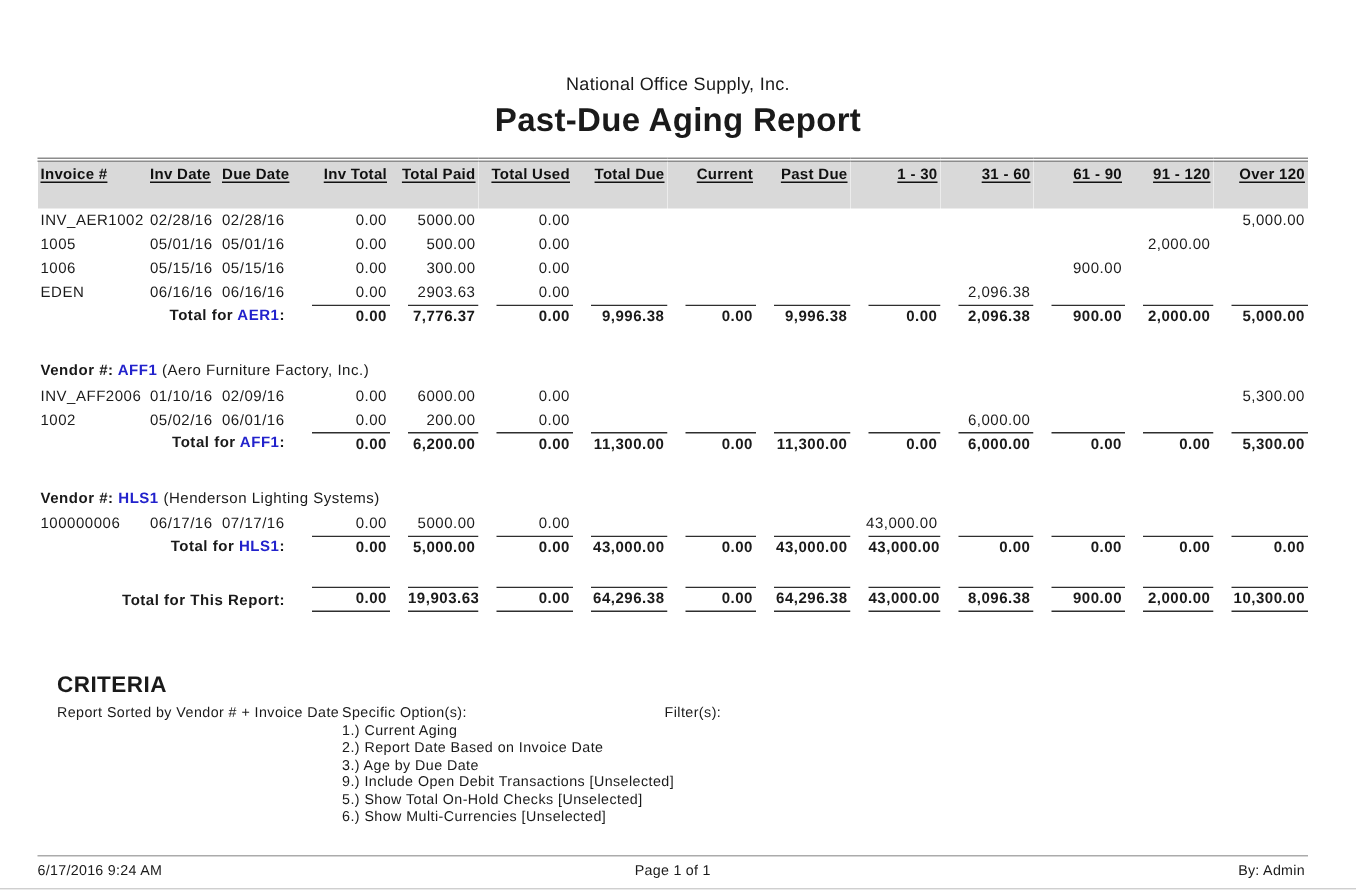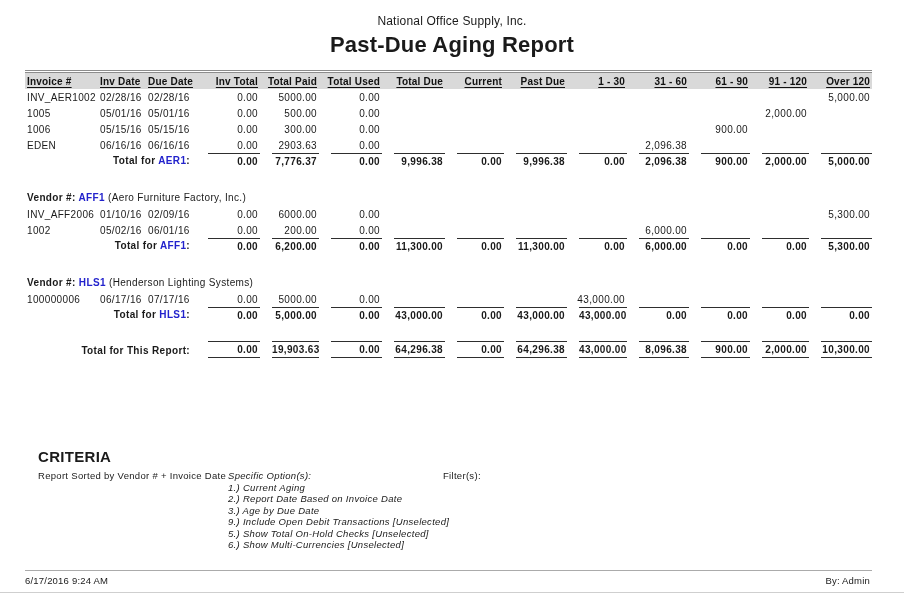--- a/index.html
+++ b/index.html
@@ -2,32 +2,32 @@
 <html style="--code-blue: #2222cc;"><head>
 <meta charset="utf-8">
 <style>
   * { margin:0; padding:0; box-sizing:border-box; }
   html,body { background:#e9e9e9; }
   .page {
     position:relative; width:904px; height:593px; background:#ffffff;
     font-family:"Liberation Sans", sans-serif; color:#1a1a1a; overflow:hidden;
     border-bottom:1px solid #cfcfcf;
   }
-  .report-header { padding-top:14px; text-align:center; }
+  .report-header { padding-top:14px; text-align:center;margin-top:35px; }
   .company { font-size:12px; letter-spacing:0.2px; }
   .title { font-size:22px; font-weight:600; margin-top:4px; letter-spacing:0.2px; }
 
   table.report-table {
     margin:12px 0 0 25px; width:847px; table-layout:fixed; border-collapse:collapse;
     border-top:3px double #8c8c8c;
   }
   thead th {
     background:#d9d9d9; font-size:10px; font-weight:bold; color:#111;
     text-decoration:underline; text-underline-offset:2px;
-    padding:3px 2px 2px 2px; letter-spacing:0.2px; white-space:nowrap; overflow:hidden;
+    padding:3px 2px 17px 2px; letter-spacing:0.2px; white-space:nowrap; overflow:hidden;
   }
   th.left { text-align:left; }
   th.num, td.num { text-align:right; }
   tbody td {
     font-size:10px; padding:2px 2px; letter-spacing:0.35px;
     white-space:nowrap; overflow:hidden; vertical-align:bottom;
   }
   tr.vendor-row td { padding-top:5px; padding-bottom:3px; }
   .b { font-weight:bold; }
   .code { color:var(--code-blue,#2222cc); font-weight:bold; cursor:default; }
@@ -39,21 +39,21 @@
     border-top:1px solid #2e2e2e; margin-left:12px; padding:2px 2px 1px 0; text-align:right;
   }
   td.tcell .line2 {
     border-top:1px solid #2e2e2e; border-bottom:1px solid #2e2e2e;
     margin-left:12px; padding:2px 2px 2px 0; text-align:right;
   }
   tr.spacer td { height:19px; }
 
   .criteria-heading { position:absolute; left:38px; top:448px; font-size:15px; font-weight:bold; letter-spacing:0.3px; }
   .crit-sorted { position:absolute; left:38px; top:470px; font-size:9.5px; letter-spacing:0.3px; }
-  .crit-options { position:absolute; left:228px; top:470px; font-size:9.5px; letter-spacing:0.3px; line-height:11.5px;font-style:italic; }
+  .crit-options { position:absolute; left:228px; top:470px; font-size:9.5px; letter-spacing:0.3px; line-height:11.5px; }
   .crit-filters { position:absolute; left:443px; top:470px; font-size:9.5px; letter-spacing:0.3px; }
 
   .footer {
     position:absolute; left:25px; width:847px; top:570px;
     border-top:1px solid #ababab; padding-top:4px; font-size:9.5px; letter-spacing:0.2px;
   }
   .footer .f-page { position:absolute; left:0; right:0; top:4px; text-align:center; }
   .footer .f-by { position:absolute; right:2px; top:4px; }
 </style>
 </head>
@@ -386,16 +386,17 @@
         <div>3.) Age by Due Date</div>
         <div>9.) Include Open Debit Transactions [Unselected]</div>
         <div>5.) Show Total On-Hold Checks [Unselected]</div>
         <div>6.) Show Multi-Currencies [Unselected]</div>
       </div>
   </div>
   <div class="crit-filters">Filter(s):</div>
 
   <div class="footer">
     <span class="f-date">6/17/2016 9:24 AM</span>
+    <span class="f-page">Page 1 of 1</span>
     <span class="f-by">By: Admin</span>
   </div>
 
 </div>
 
 </body></html>

